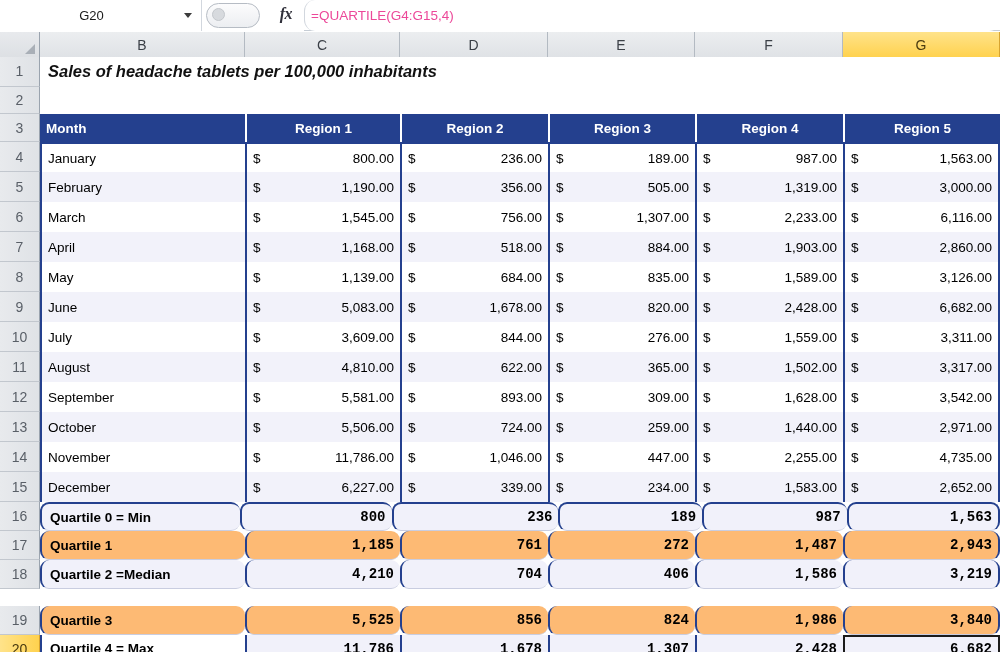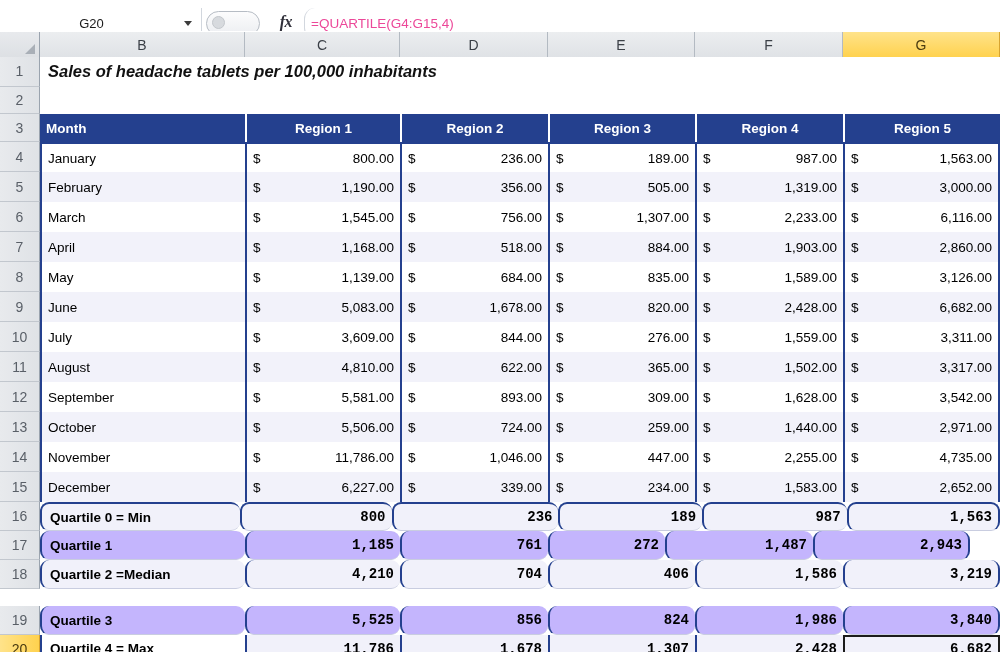--- a/index.html
+++ b/index.html
@@ -9,21 +9,21 @@
     font-family: "Liberation Sans", sans-serif;
     overflow: hidden;
   }
 
   
   .formula-bar {
     position: absolute; left: 0; top: 0;
     width: 1000px; height: 31px;
     background: #ffffff;
     border-bottom: 1px solid #c6cdd5;
-    display: flex; align-items: stretch; margin-top: 8px;
+    display: flex; align-items: stretch;
   }
   .namebox-wrap {
     width: 202px; height: 31px;
     display: flex; align-items: center;
     border-right: 1px solid #d2d7de;
     background: #ffffff;
     position: relative;
   }
   .namebox {
     flex: 1; height: 100%;
@@ -154,21 +154,21 @@
   
   .money {
     justify-content: space-between;
   }
   .money .sym { font-size: 13.5px; }
   .money .val { font-size: 13.5px; }
   .row-white { background: #ffffff; }
   .row-alt   { background: #f2f2fa; }
 
   .q-white { background: #f1f1fa; }
-  .q-alt   { background: #c4b5fd; }
+  .q-alt   { background: #fdba74; }
   .q-label { font-weight: bold; font-size: 13.5px; padding-left: 8px; }
   .q-val   { justify-content: flex-end; font-weight: bold; font-size: 14px; font-family: Liberation Mono, monospace; }
 
   .bd-l { border-left: 2px solid #24408e; }
   .bd-r { border-right: 2px solid #24408e; }
   .bd-t { border-top: 2px solid #24408e; }
   .bd-b { border-bottom: 2px solid #24408e; }
   .inner-b { border-bottom: 1px solid #c9cde0; border-radius: 9px; }
 
   .active-cell {
@@ -531,21 +531,21 @@
         <div class="cell q-val q-white bd-l bd-t inner-b" style="width: 171px;">236</div>
         <div class="cell q-val q-white bd-l bd-t inner-b" style="width: 147px; padding-left: 8px;">189</div>
         <div class="cell q-val q-white bd-l bd-t inner-b" style="width: 148px;">987</div>
         <div class="cell q-val q-white bd-l bd-r bd-t inner-b" style="width: 157px;">1,563</div>
       </div>
       <div class="body-row" style="height: 29px;">
         <div class="rowhead">17</div>
         <div class="cell q-label q-alt bd-l inner-b" style="width: 205px;">Quartile 1</div>
         <div class="cell q-val q-alt bd-l inner-b" style="width: 155px;">1,185</div>
         <div class="cell q-val q-alt bd-l inner-b" style="width: 148px;">761</div>
-        <div class="cell q-val q-alt bd-l inner-b" style="width: 117px;">272</div>
+        <div class="cell q-val q-alt bd-l inner-b" style="width: 147px;">272</div>
         <div class="cell q-val q-alt bd-l inner-b" style="width: 148px;">1,487</div>
         <div class="cell q-val q-alt bd-l bd-r inner-b" style="width: 157px;">2,943</div>
       </div>
       <div class="body-row" style="height: 29px;">
         <div class="rowhead">18</div>
         <div class="cell q-label q-white bd-l inner-b" style="width: 205px;">Quartile 2 =Median</div>
         <div class="cell q-val q-white bd-l inner-b" style="width: 155px;">4,210</div>
         <div class="cell q-val q-white bd-l inner-b" style="width: 148px;">704</div>
         <div class="cell q-val q-white bd-l inner-b" style="width: 147px;">406</div>
         <div class="cell q-val q-white bd-l inner-b" style="width: 148px;">1,586</div>

